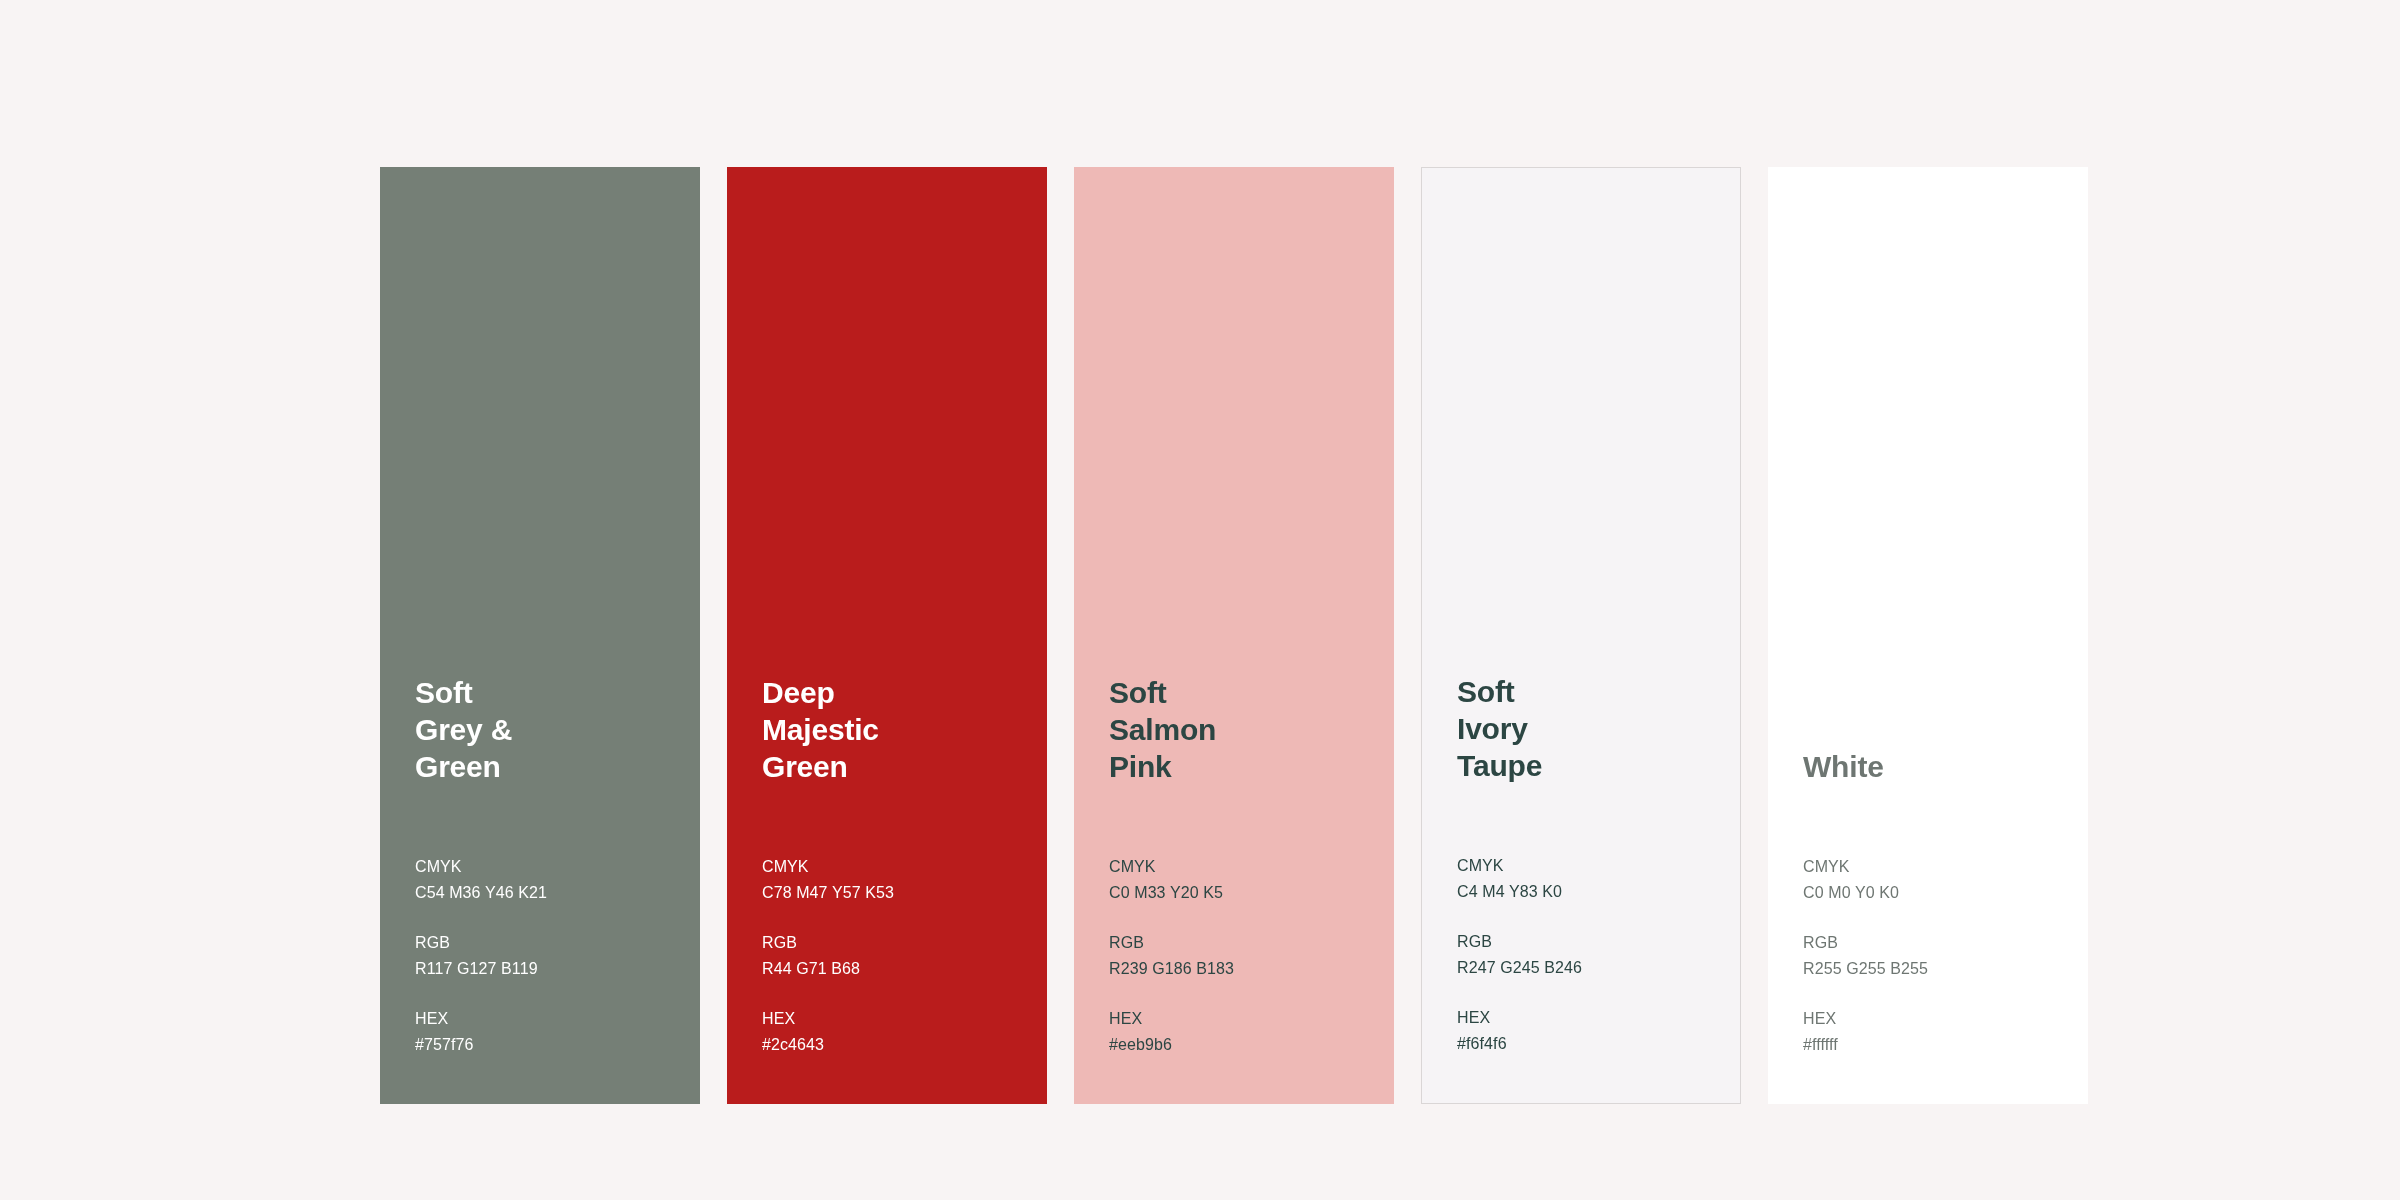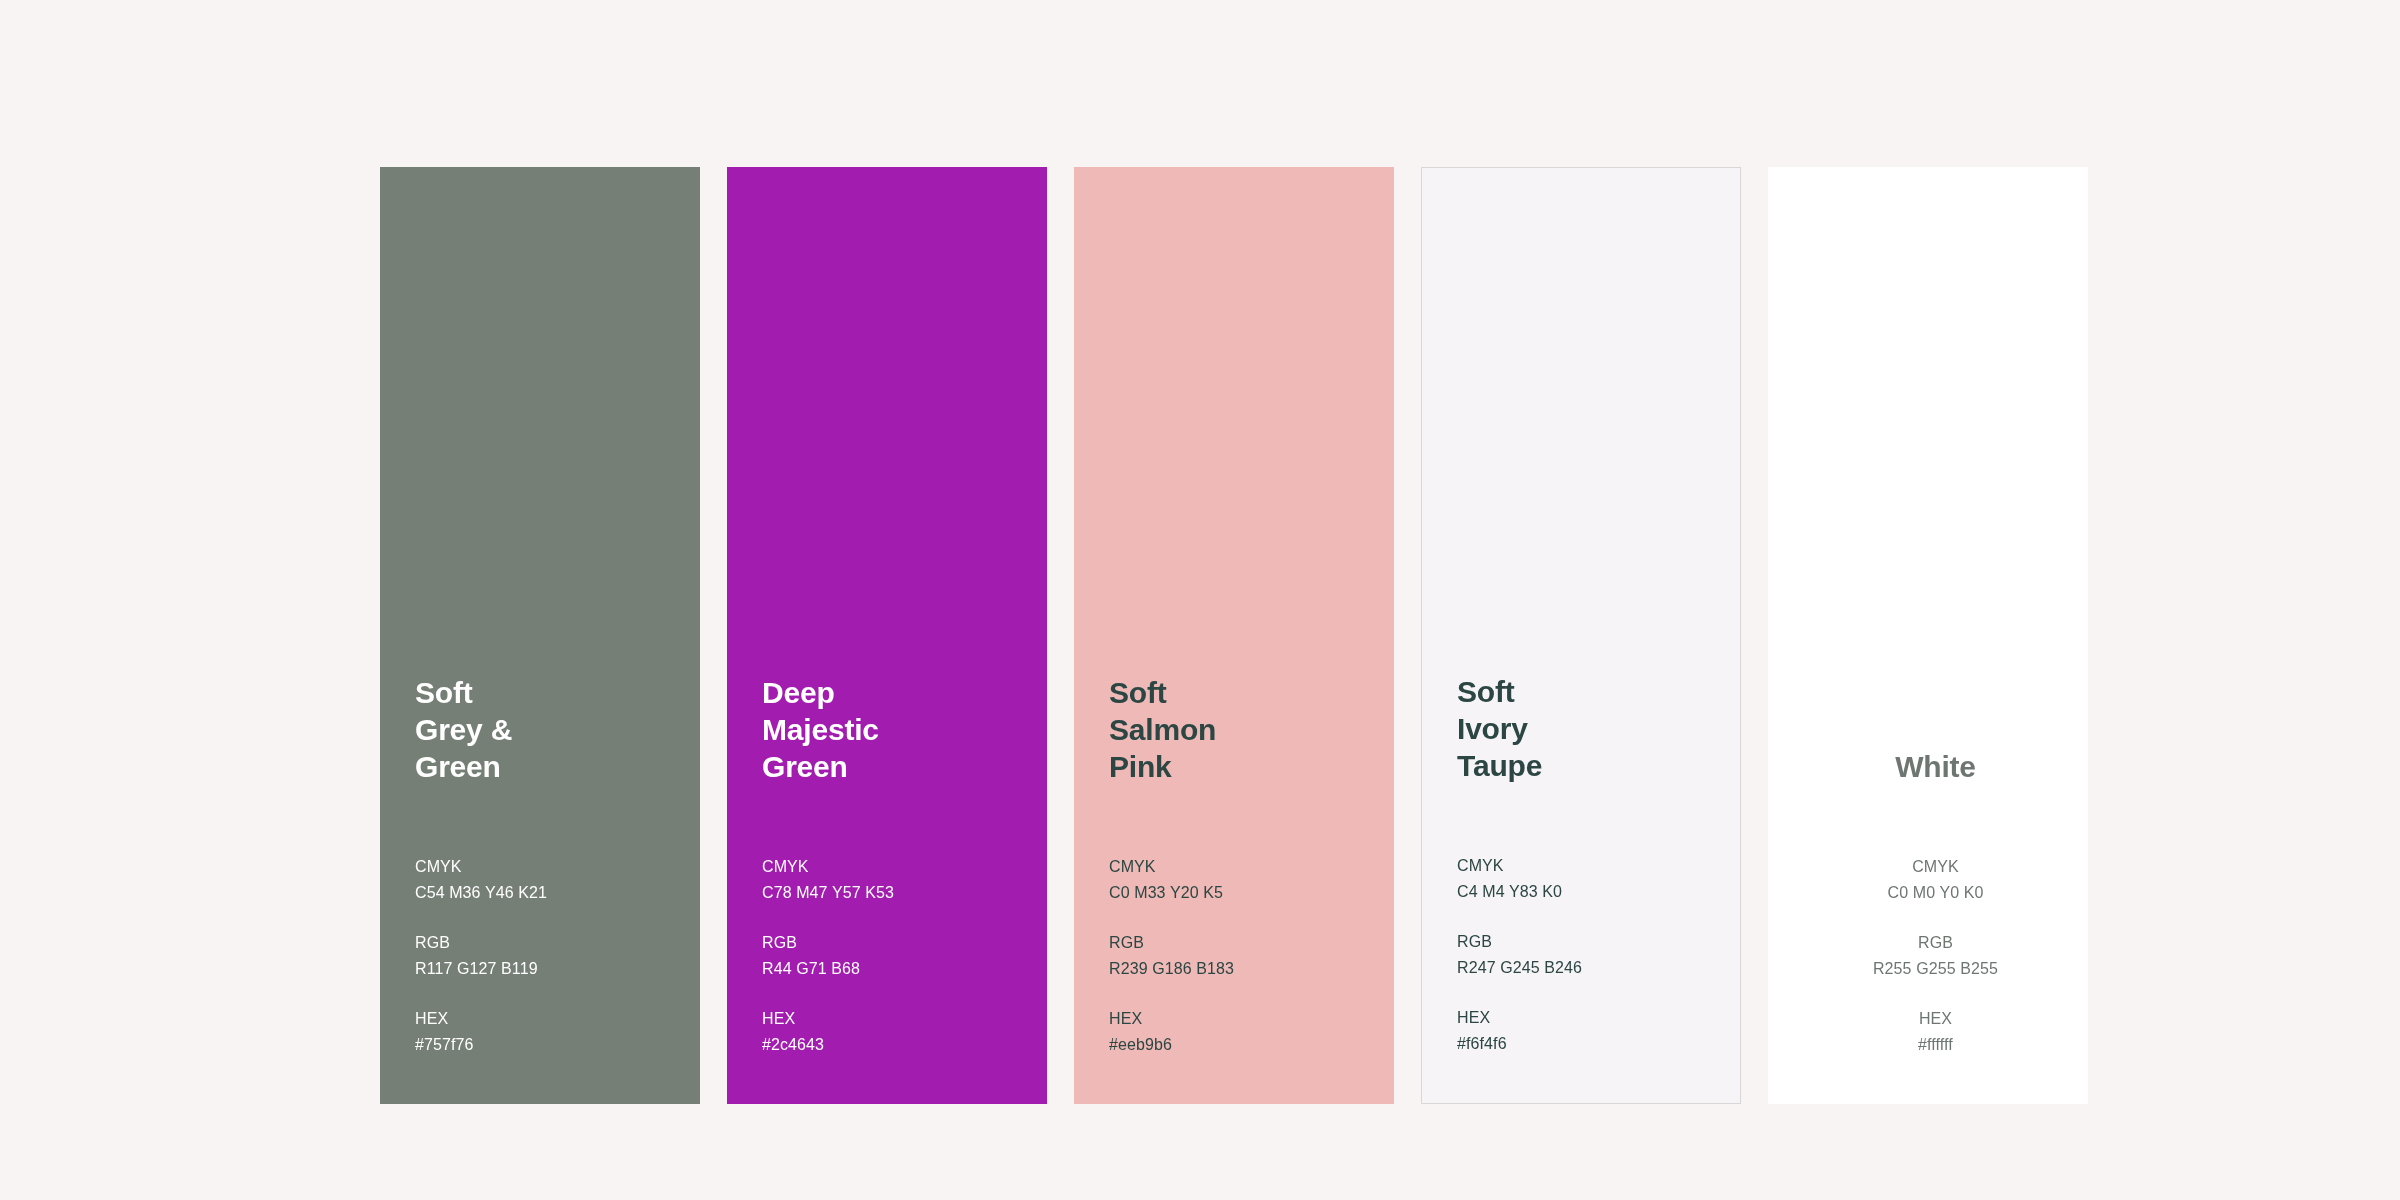--- a/index.html
+++ b/index.html
@@ -96,21 +96,21 @@
       <div class="spec-group">
         <div class="spec-label">RGB</div>
         <div class="spec-value">R117 G127 B119</div>
       </div>
       <div class="spec-group">
         <div class="spec-label">HEX</div>
         <div class="spec-value">#757f76</div>
       </div>
     </div>
 
-    <div class="swatch-card" style="background: #a21caf; color: rgb(255, 255, 255);">
+    <div class="swatch-card" style="background: #b91c1c; color: rgb(255, 255, 255);">
       <div class="swatch-title">Deep
 Majestic
 Green</div>
       <div class="spec-group">
         <div class="spec-label">CMYK</div>
         <div class="spec-value">C78 M47 Y57 K53</div>
       </div>
       <div class="spec-group">
         <div class="spec-label">RGB</div>
         <div class="spec-value">R44 G71 B68</div>
@@ -150,21 +150,21 @@
       <div class="spec-group">
         <div class="spec-label">RGB</div>
         <div class="spec-value">R247 G245 B246</div>
       </div>
       <div class="spec-group">
         <div class="spec-label">HEX</div>
         <div class="spec-value">#f6f4f6</div>
       </div>
     </div>
 
-    <div class="swatch-card" style="background: rgb(255, 255, 255); color: rgb(110, 118, 114); text-align: center;">
+    <div class="swatch-card" style="background: rgb(255, 255, 255); color: rgb(110, 118, 114);">
       <div class="swatch-title">White</div>
       <div class="spec-group">
         <div class="spec-label">CMYK</div>
         <div class="spec-value">C0 M0 Y0 K0</div>
       </div>
       <div class="spec-group">
         <div class="spec-label">RGB</div>
         <div class="spec-value">R255 G255 B255</div>
       </div>
       <div class="spec-group">

